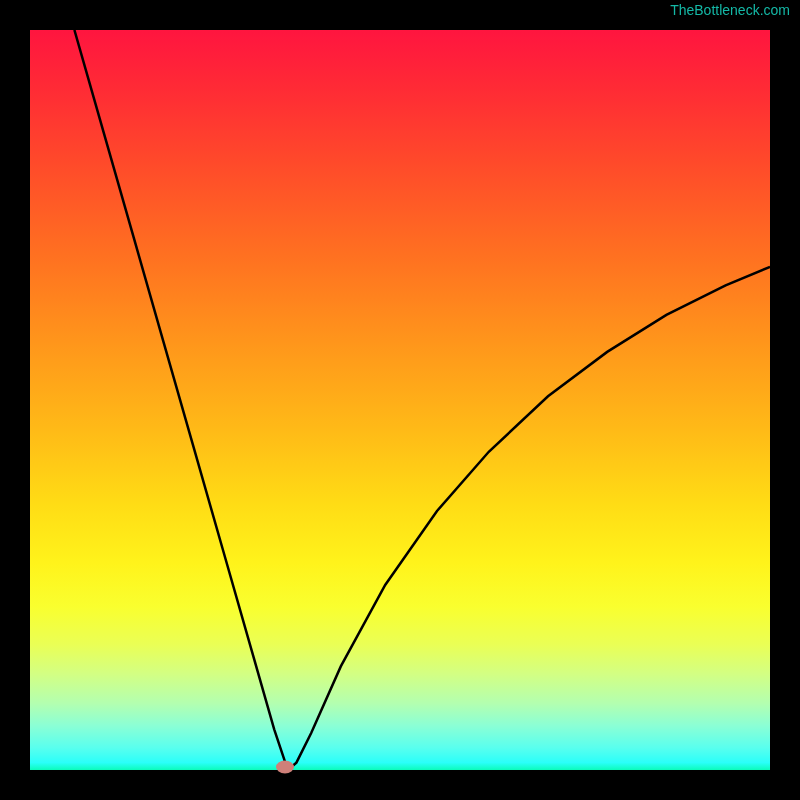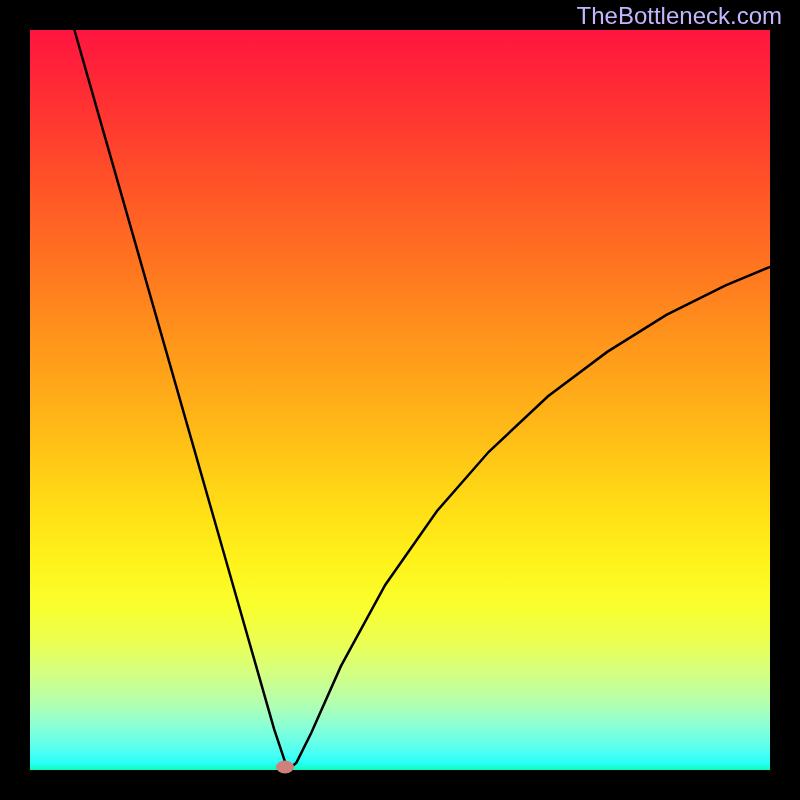--- a/index.html
+++ b/index.html
@@ -7,24 +7,24 @@
     padding: 0;
     width: 800px;
     height: 800px;
     background: #000;
     position: relative;
     overflow: hidden;
   }
   .watermark {
     position: absolute;
     top: 2px;
-    right: 18px;
-    color: #c4b5fd;
+    right: 10px;
+    color: #14b8a6;
     font-family: Arial, sans-serif;
-    font-size: 24px;
+    font-size: 14px;
     z-index: 10;
   }
   .plot-area {
     position: absolute;
     left: 30px;
     top: 30px;
     width: 740px;
     height: 740px;
     background: linear-gradient(to bottom,
       #ff153f 0%,

